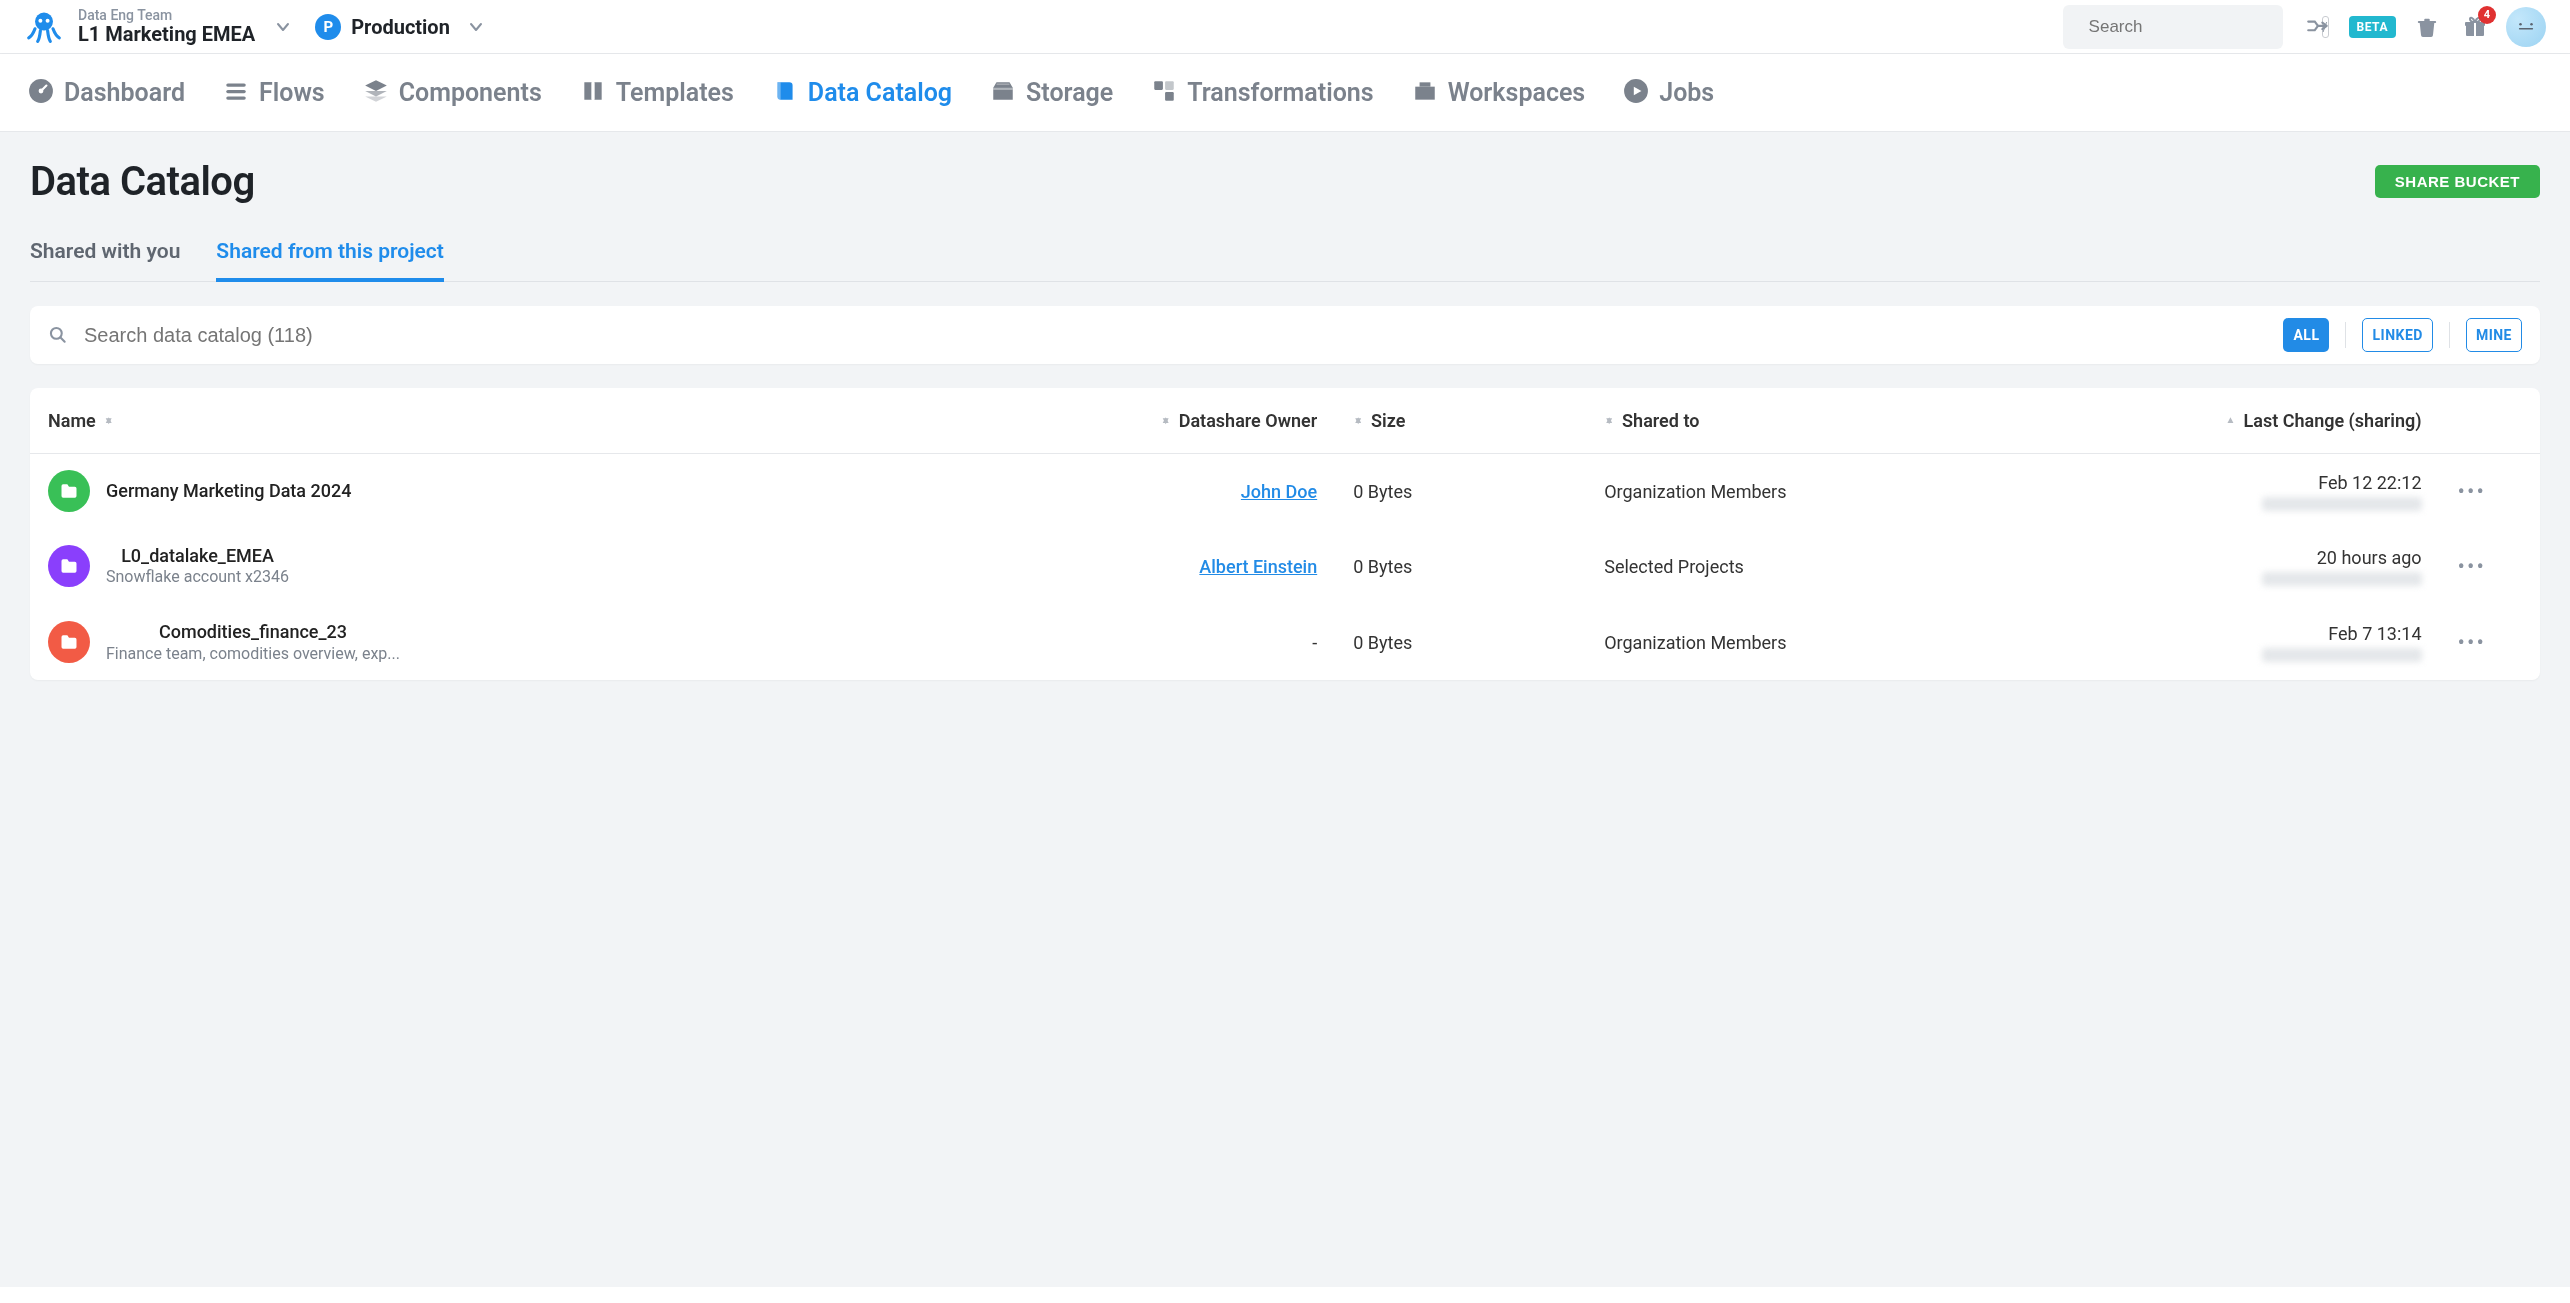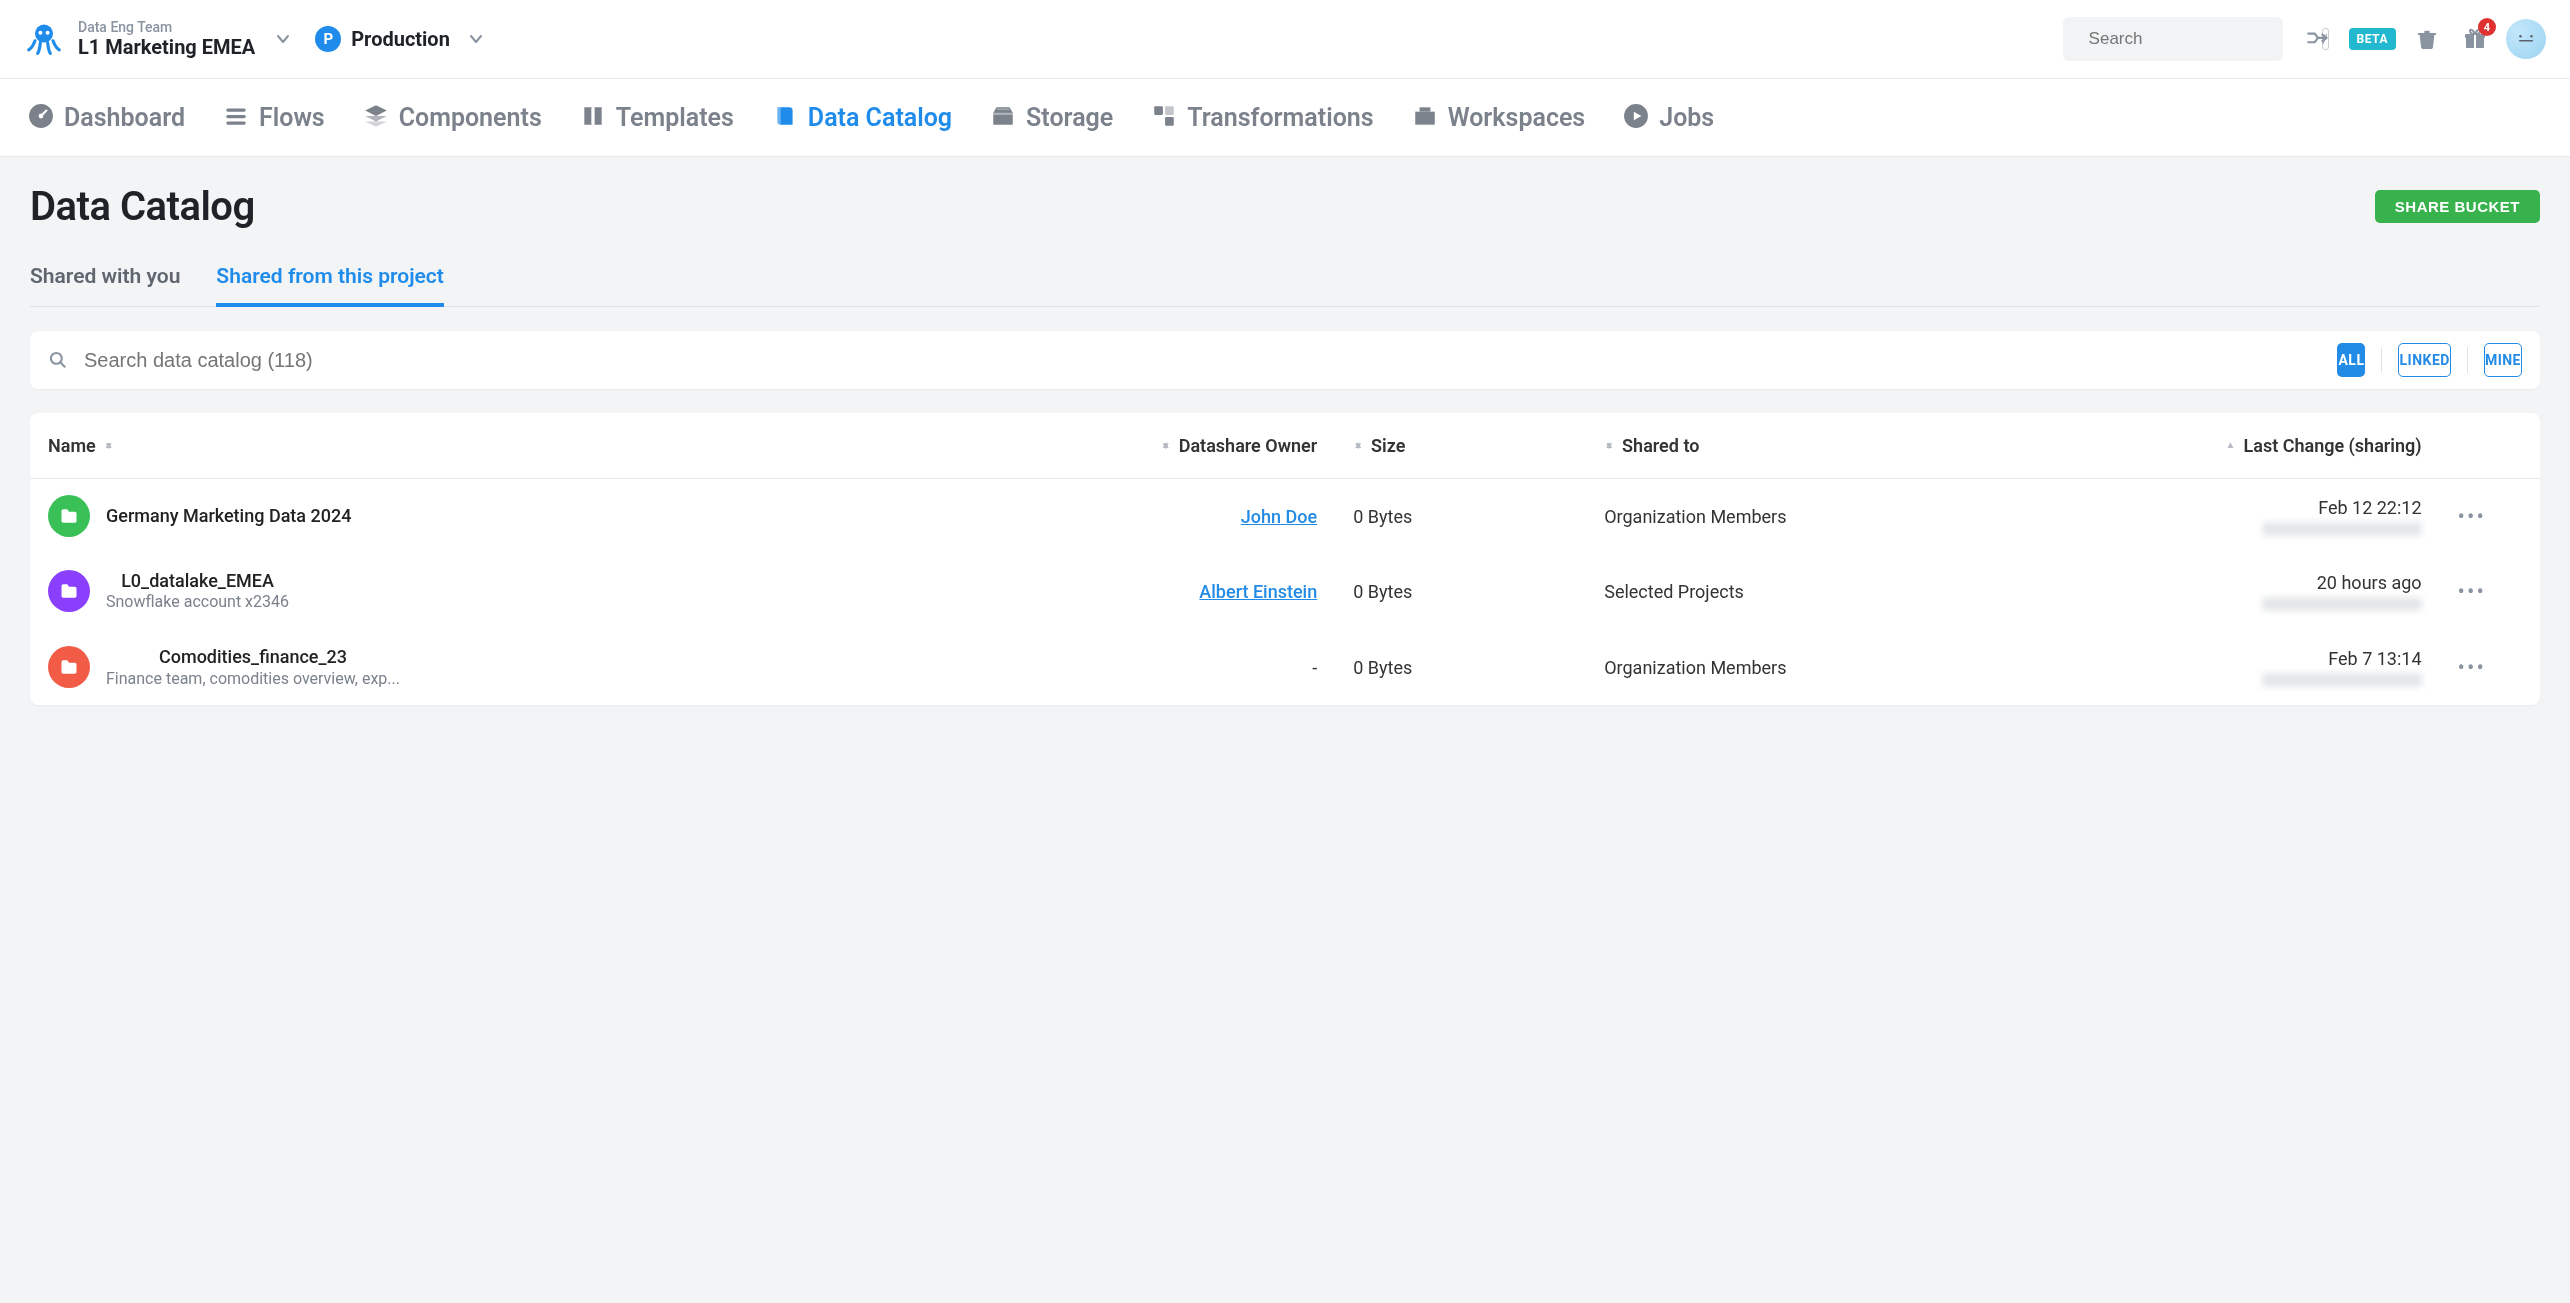--- a/index.html
+++ b/index.html
@@ -8,21 +8,21 @@
     font-family: -apple-system, BlinkMacSystemFont, "Segoe UI", Roboto, Helvetica, Arial, sans-serif;
     background: #ffffff;
     color: #222;
     font-size: 16px;
   }
 
   
   .topbar {
     display: flex;
     align-items: center;
-    height: 79px;
+    height: 54px;
     padding: 0 24px;
     border-bottom: 1px solid #e6e8eb;
     background: #fff;
   }
   .logo {
     width: 40px; height: 40px; margin-right: 14px;
     display:flex; align-items:center; justify-content:center;
   }
   .project-selector {
     display: flex; flex-direction: column; line-height: 1.15;
@@ -138,21 +138,21 @@
     box-shadow:0 1px 2px rgba(0,0,0,0.04);
     margin-bottom:24px;
   }
   .filterbar .search-icon { color:#8a93a0; }
   .filterbar input {
     border:none; outline:none; font-size:20px; color:#555; flex:1;
     background:transparent;
   }
   .pill {
     font-size:14px; font-weight:700; letter-spacing:0.5px;
-    padding:8px 0; border-radius:5px; cursor:pointer;
+    padding:8px 9px; border-radius:5px; cursor:pointer;
     border:1px solid transparent;
   }
   .pill.filled { background:#228be6; color:#fff; }
   .pill.outline { border:1.5px solid #228be6; color:#228be6; background:#fff; }
   .pill-sep { width:1px; height:26px; background:#dfe2e6; }
 
   
   .table-card {
     background:#fff; border-radius:8px;
     box-shadow:0 1px 2px rgba(0,0,0,0.04);

